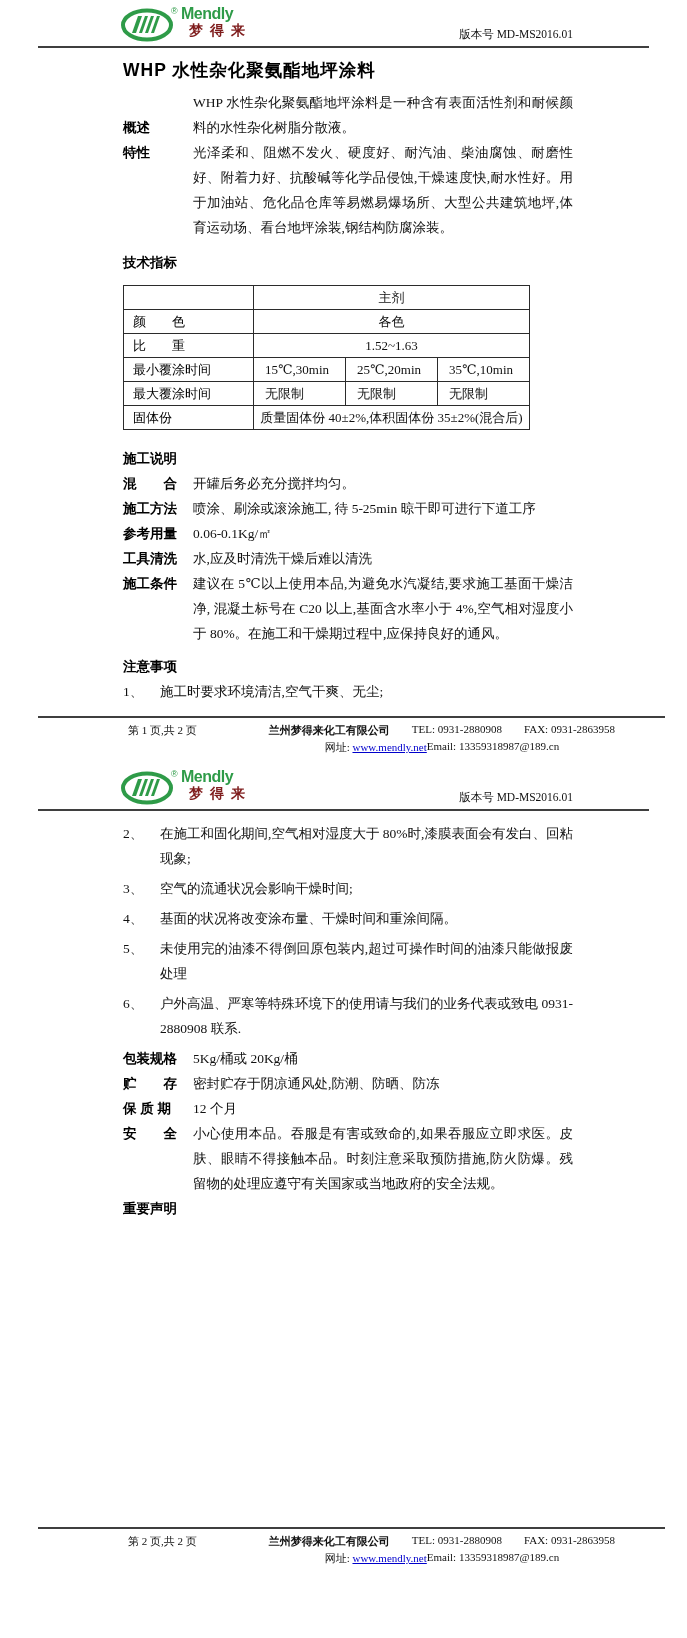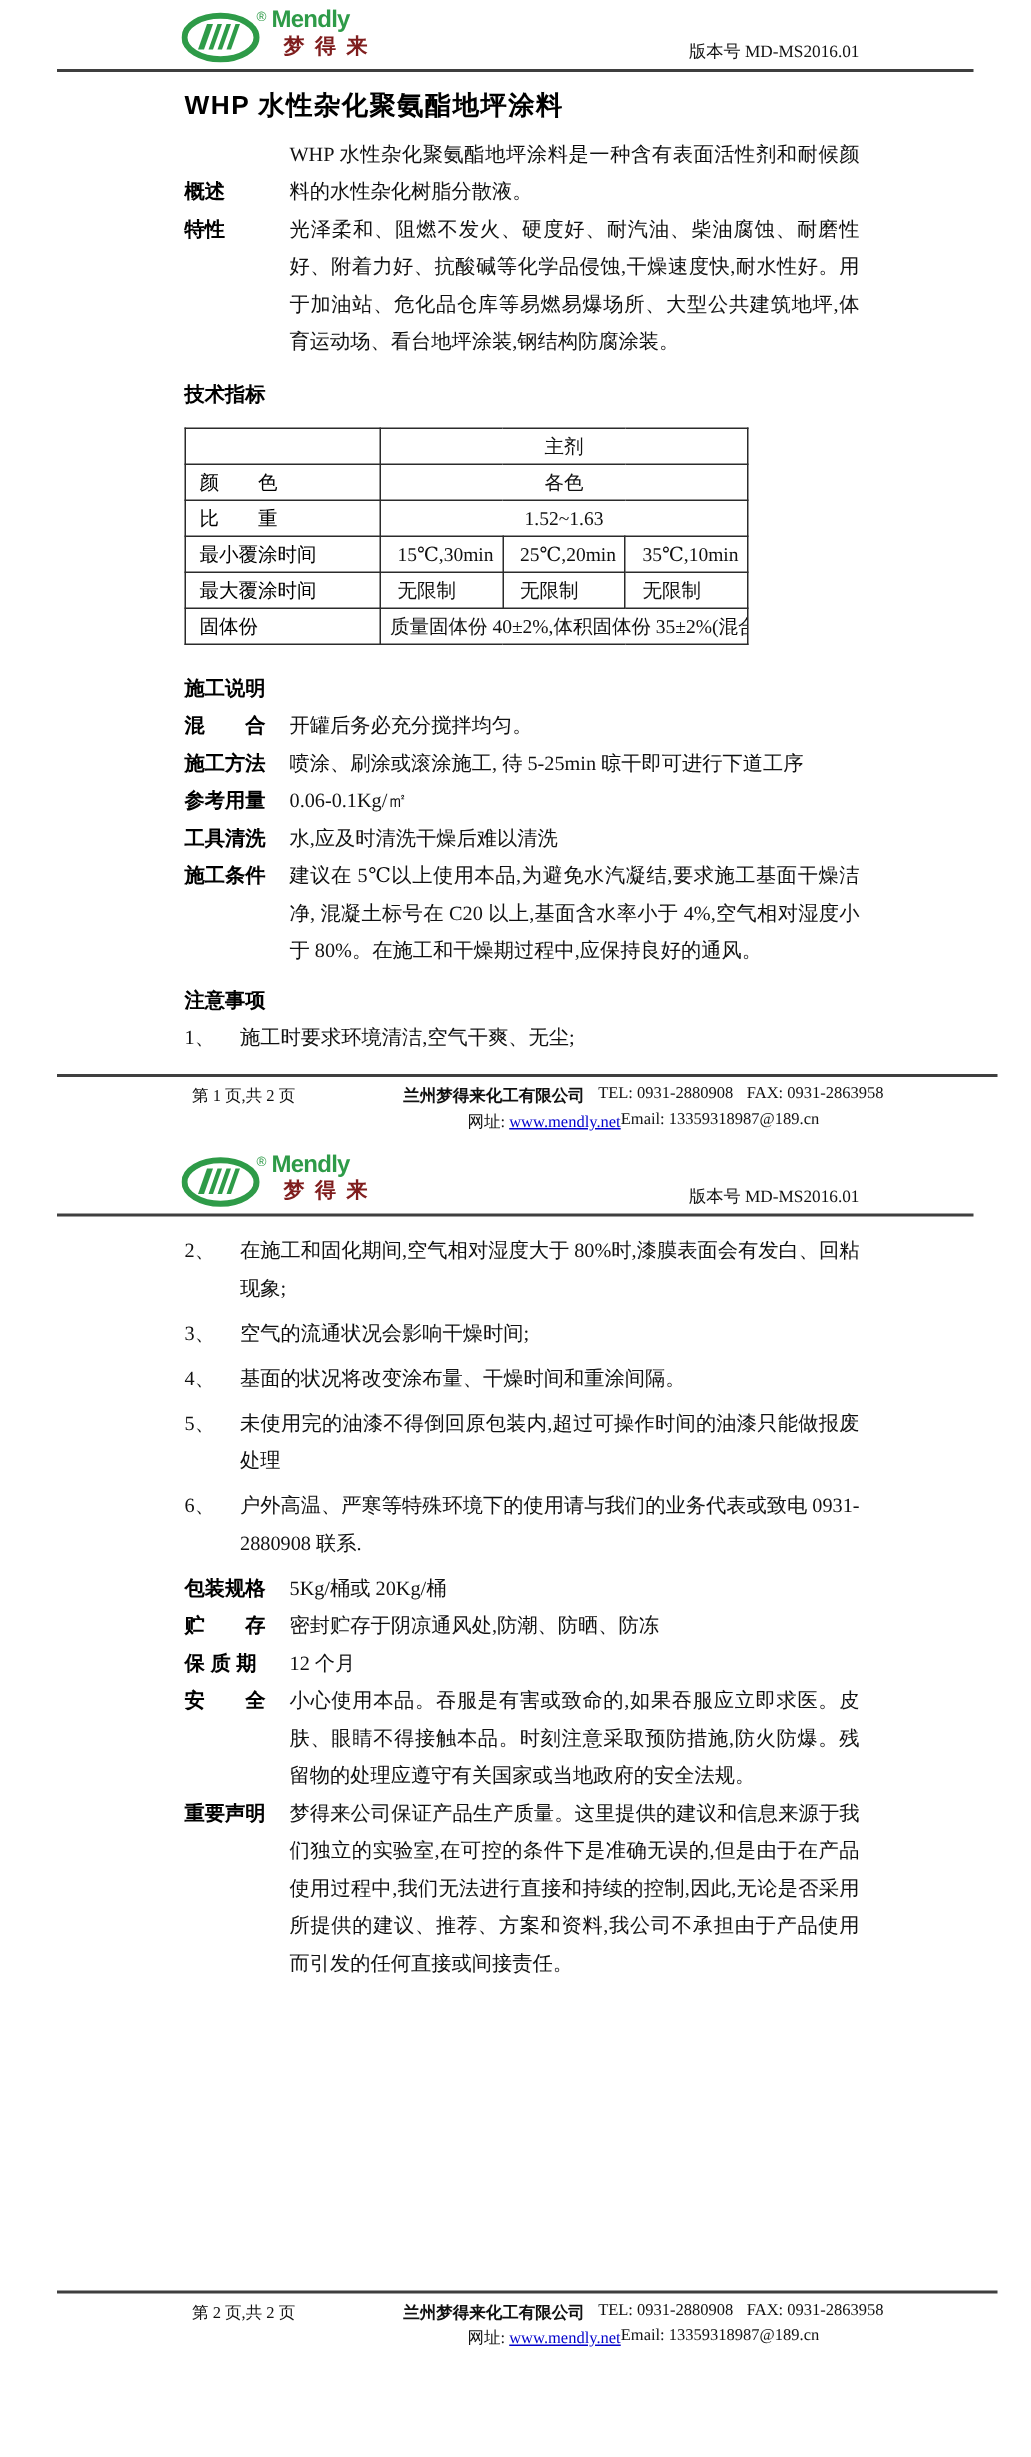--- a/index.html
+++ b/index.html
@@ -56,21 +56,21 @@
     font-weight:bold; color:#000; white-space:pre;
   }
   .row .txt { flex:1; text-align:justify; }
   .note { display:flex; line-height:25px; margin-bottom:5px; }
   .note .num { flex:0 0 37px; }
   .note .ntxt { flex:1; text-align:justify; }
 
   
   table.tech {
     border-collapse:collapse; margin-top:10px;
-    width:376px; table-layout:fixed; font-size:13px;
+    width:407px; table-layout:fixed; font-size:13px;
   }
   table.tech td {
     border:1px solid #2b2b2b; height:23px; padding:0 6px;
     vertical-align:middle; white-space:nowrap; overflow:hidden;
   }
   table.tech td.lblcell {
     font-family:"Liberation Sans","DejaVu Sans",sans-serif;
     font-weight:normal; padding-left:9px; white-space:pre; color:#000;
   }
   table.tech td.center { text-align:center; }
@@ -78,21 +78,21 @@
   .c1 { width:114px; }
 
   
   .footer { position:absolute; left:38px; right:22px; font-size:11px; }
   .page-1 .footer { top:716px; }
   .page-2 .footer { top:764px; }
   .footer-rule { border-top:2px solid #3f3f3f; margin-bottom:5px; }
   .footer-body { display:flex; align-items:flex-start; }
   .f-page { margin-left:90px; white-space:nowrap; }
   .f-info { margin-left:72px; }
-  .f-line1 { display:flex; gap:9px; white-space:nowrap; }
+  .f-line1 { display:flex; gap:22px; white-space:nowrap; }
   .f-line2 { display:flex; white-space:nowrap; justify-content:center; margin-top:2px; }
   .f-company { font-weight:bold; }
   .link { color:#0000cc; text-decoration:underline; cursor:pointer; }
 
   .mt8  { margin-top:8px;align-items:flex-end; }
   .mt10 { margin-top:10px; }
   .mt12 { margin-top:12px; }
   .mt16 { margin-top:16px; }
 </style>
 </head>
@@ -275,21 +275,20 @@
       <div class="row">
         <span class="lbl">保 质 期</span>
         <span class="txt">12 个月</span>
       </div>
       <div class="row">
         <span class="lbl">安　　全</span>
         <span class="txt">小心使用本品。吞服是有害或致命的,如果吞服应立即求医。皮肤、眼睛不得接触本品。时刻注意采取预防措施,防火防爆。残留物的处理应遵守有关国家或当地政府的安全法规。</span>
       </div>
       <div class="row">
         <span class="lbl">重要声明</span>
-        <span class="txt">梦得来公司保证产品生产质量。这里提供的建议和信息来源于我们独立的实验室,在可控的条件下是准确无误的,但是由于在产品使用过程中,我们无法进行直接和持续的控制,因此,无论是否采用所提供的建议、推荐、方案和资料,我公司不承担由于产品使用而引发的任何直接或间接责任。</span>
       </div>
     </div>
 
     <div class="footer">
       <div class="footer-rule"></div>
       <div class="footer-body">
         <span class="f-page">第 2 页,共 2 页</span>
         <div class="f-info">
           <div class="f-line1">
             <span class="f-company">兰州梦得来化工有限公司</span>

